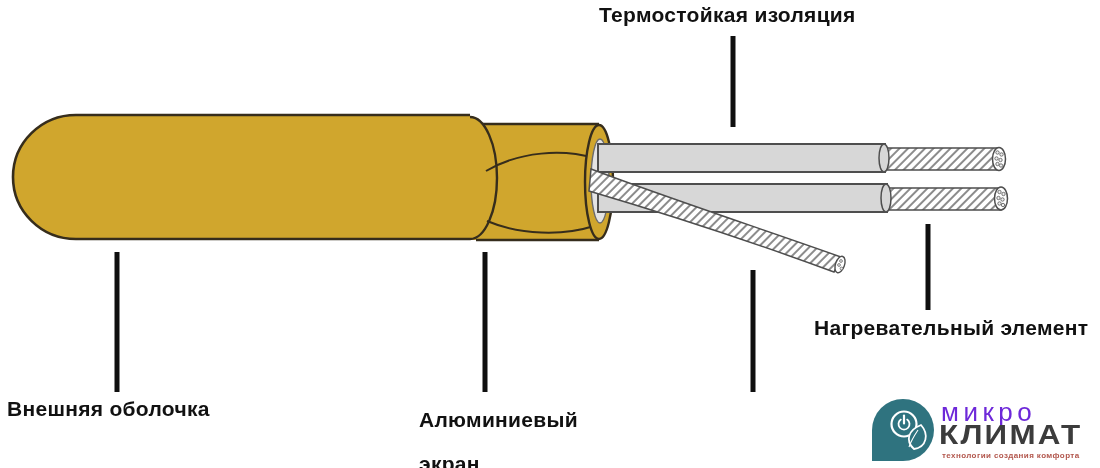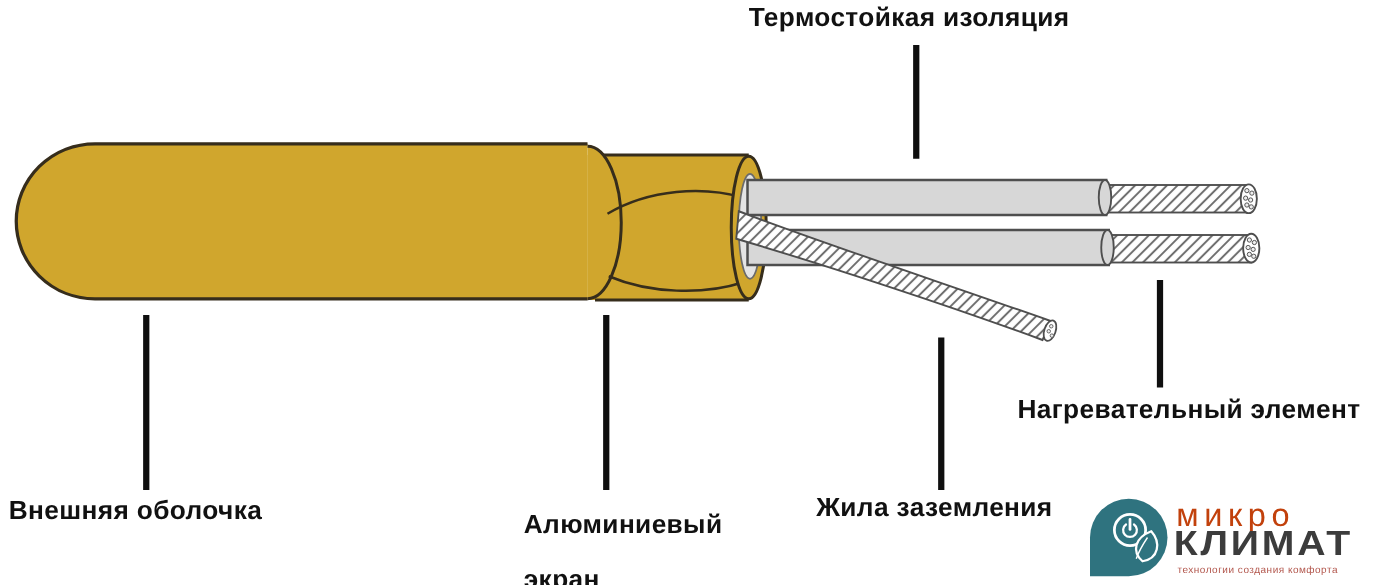--- a/index.html
+++ b/index.html
@@ -9,30 +9,30 @@
   }
   .stage svg{position:absolute;left:0;top:0;}
   .lbl{
     position:absolute;font-weight:700;font-size:21px;color:#111111;
     white-space:nowrap;letter-spacing:0.3px;line-height:24px;
   }
   .lbl.wrap{white-space:normal;width:185px;line-height:44px;}
   .logo-text{position:absolute;left:939px;top:399px;width:160px;}
   .logo-top{
     position:absolute;left:2px;top:0;font-size:26px;line-height:26px;
-    color:#c2410c;letter-spacing:4.5px;font-weight:400;white-space:nowrap;
+    color:#6d28d9;letter-spacing:4.5px;font-weight:400;white-space:nowrap;
   }
   .logo-bottom{
     position:absolute;left:0;top:22px;font-size:28px;line-height:28px;
     color:#3c3c3c;font-weight:700;letter-spacing:2px;white-space:nowrap;
     transform:scaleX(1.12);transform-origin:left center;
   }
   .logo-tagline{
     position:absolute;left:3px;top:52px;font-size:8px;line-height:9px;
-    color:#b2564c;letter-spacing:0.4px;white-space:nowrap;font-weight:400;
+    color:#b2564c;letter-spacing:0.4px;white-space:nowrap;font-weight:700;
   }
 </style>
 </head>
 <body>
 
 <div class="stage">
 
   <svg width="1100" height="468" viewBox="0 0 1100 468">
     <defs>
       <pattern id="hatch" patternUnits="userSpaceOnUse" width="6" height="6" patternTransform="rotate(-45)">
@@ -123,21 +123,20 @@
       </g>
     </g>
   </svg>
 
   <div class="lbl" style="left:7px;top:397px;">Внешняя оболочка</div>
 
   <div class="lbl" style="left:599px;top:3px;">Термостойкая изоляция</div>
 
   <div class="lbl wrap" style="left:419px;top:398px;">Алюминиевый экран</div>
 
-  <div class="lbl" style="left:653px;top:395px;">Жила заземления</div>
 
   <div class="lbl" style="left:814px;top:316px;">Нагревательный элемент</div>
 
   <div class="logo-text">
     <div class="logo-top">микро</div>
     <div class="logo-bottom">КЛИМАТ</div>
     <div class="logo-tagline">технологии создания комфорта</div>
   </div>
 
 </div>

